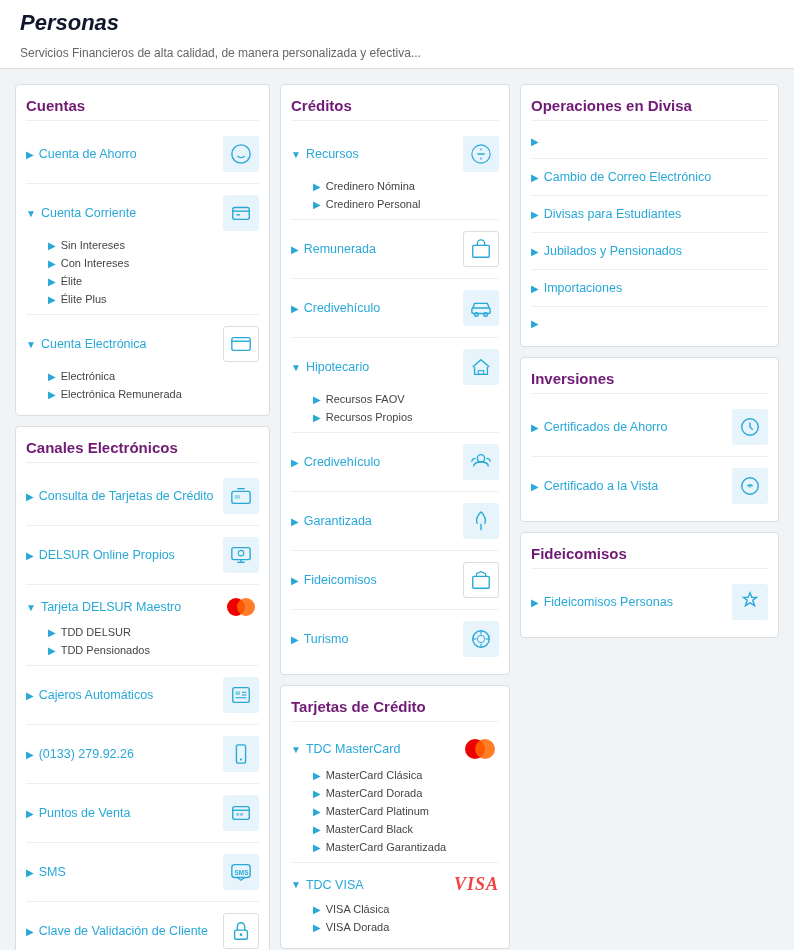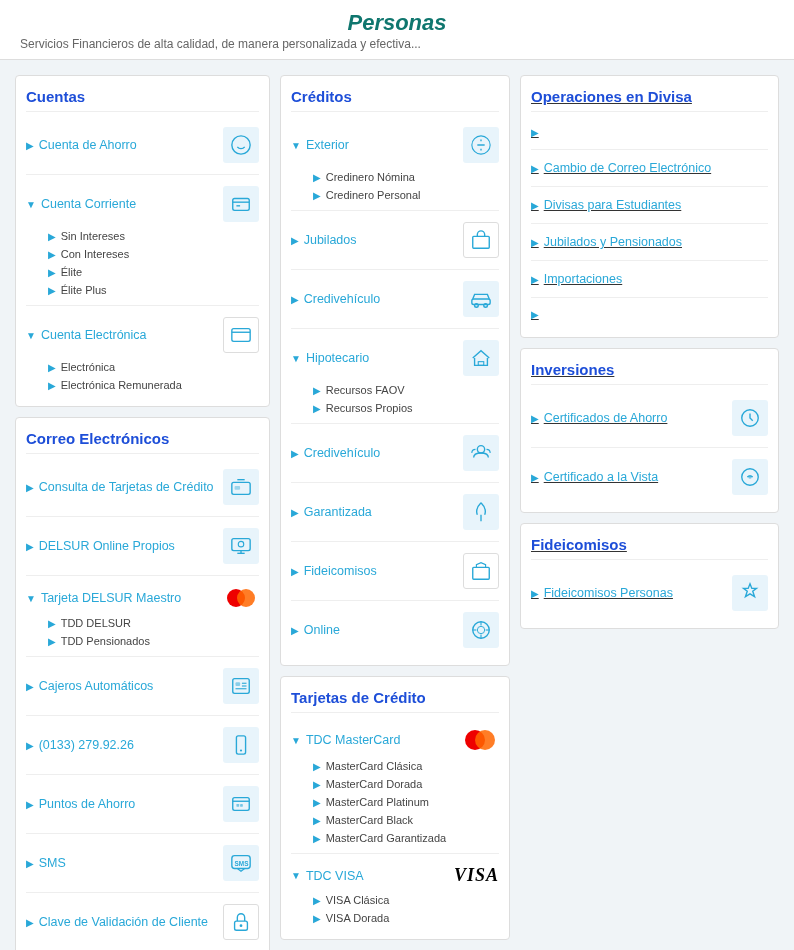--- a/index.html
+++ b/index.html
@@ -1,30 +1,30 @@
 <!DOCTYPE html>
 <html><head>
   <meta charset="utf-8">
   <style>
     * { box-sizing: border-box; margin: 0; padding: 0; }
     body { font-family: Arial, sans-serif; font-size: 13px; background: #f0f4f7; color: #333; }
     
     .page-header { background: #fff; padding: 10px 20px 8px 20px; border-bottom: 1px solid #ddd; }
-    .page-title { color: #0f766e; font-size: 22px; font-style: italic; font-weight: bold; text-align: center; }
-    .page-subtitle { color: #666; font-size: 12px; margin-top: 1px; }
+    .page-title { color: #0f172a; font-size: 22px; font-style: italic; font-weight: bold; }
+    .page-subtitle { color: #666; font-size: 12px; margin-top: 10px; }
     
     .main-content { display: flex; gap: 10px; padding: 15px; align-items: flex-start; }
     
     .column { display: flex; flex-direction: column; gap: 10px; }
     .col-left { width: 255px; flex-shrink: 0; }
     .col-mid { width: 230px; flex-shrink: 0; }
-    .col-right { width: 220px; flex-shrink: 0; flex: 1; text-decoration: underline; }
+    .col-right { width: 220px; flex-shrink: 0; flex: 1; }
     
     .card { background: #fff; border: 1px solid #ddd; border-radius: 4px; padding: 12px 10px; }
-    .card-title { font-size: 15px; font-weight: bold; color: #1d4ed8; margin-bottom: 10px; border-bottom: 1px solid #eee; padding-bottom: 6px; }
+    .card-title { font-size: 15px; font-weight: bold; color: #701a75; margin-bottom: 10px; border-bottom: 1px solid #eee; padding-bottom: 6px; }
     
     .arrow { color: #29a8d8; font-size: 10px; margin-right: 5px; flex-shrink: 0; }
     .arrow-down { color: #29a8d8; font-size: 10px; margin-right: 5px; flex-shrink: 0; }
     
     .menu-label { color: #29a8d8; font-size: 12.5px; flex: 1; }
     .menu-label-dark { color: #444; font-size: 11px; flex: 1; }
     
     .icon-box { width: 36px; height: 36px; background: #e8f4fb; border-radius: 3px; display: flex; align-items: center; justify-content: center; margin-left: auto; flex-shrink: 0; }
     .icon-box svg { width: 22px; height: 22px; fill: #29a8d8; }
     .icon-box-white { width: 36px; height: 36px; background: #fff; border: 1px solid #ddd; border-radius: 3px; display: flex; align-items: center; justify-content: center; margin-left: auto; flex-shrink: 0; }
@@ -118,21 +118,21 @@
           <span class="menu-label-dark">Electrónica</span>
         </div>
         <div class="sub-item">
           <span class="arrow">▶</span>
           <span class="menu-label-dark">Electrónica Remunerada</span>
         </div>
       </div>
     </div>
 
     <div class="card">
-      <div class="card-title">Correo Electrónicos</div>
+      <div class="card-title">Canales Electrónicos</div>
 
       <div class="parent-row">
         <span class="arrow">▶</span>
         <span class="menu-label">Consulta de Tarjetas de Crédito</span>
         <div class="icon-box">
           <svg viewBox="0 0 24 24" width="22" height="22">
               <rect x="2" y="7" width="20" height="13" rx="2" fill="none" stroke="#29a8d8" stroke-width="1.5"></rect>
               <path d="M8 4h8" stroke="#29a8d8" stroke-width="1.5"></path>
               <rect x="5" y="11" width="6" height="4" rx="1" fill="#29a8d8" opacity="0.4"></rect>
             </svg>
@@ -199,21 +199,21 @@
           <svg viewBox="0 0 24 24" width="22" height="22">
               <rect x="7" y="2" width="10" height="20" rx="2" fill="none" stroke="#29a8d8" stroke-width="1.5"></rect>
               <circle cx="12" cy="18" r="1.2" fill="#29a8d8"></circle>
             </svg>
         </div>
       </div>
       <hr class="section-divider">
 
       <div class="parent-row">
         <span class="arrow">▶</span>
-        <span class="menu-label">Puntos de Ahorro</span>
+        <span class="menu-label">Puntos de Venta</span>
         <div class="icon-box">
           <svg viewBox="0 0 24 24" width="22" height="22">
               <rect x="3" y="5" width="18" height="14" rx="2" fill="none" stroke="#29a8d8" stroke-width="1.5"></rect>
               <line x1="3" y1="9" x2="21" y2="9" stroke="#29a8d8" stroke-width="1.5"></line>
               <rect x="7" y="12" width="3" height="3" rx="0.5" fill="#29a8d8" opacity="0.6"></rect>
               <rect x="11" y="12" width="3" height="3" rx="0.5" fill="#29a8d8" opacity="0.6"></rect>
             </svg>
         </div>
       </div>
       <hr class="section-divider">
@@ -246,21 +246,21 @@
     </div>
   </div>
 
   <div class="column col-mid">
 
     <div class="card">
       <div class="card-title">Créditos</div>
 
       <div class="parent-row">
         <span class="arrow-down">▼</span>
-        <span class="menu-label">Exterior</span>
+        <span class="menu-label">Recursos</span>
         <div class="icon-box">
           <svg viewBox="0 0 24 24" width="22" height="22">
               <path d="M2 12a10 10 0 1 0 20 0A10 10 0 0 0 2 12z" fill="none" stroke="#29a8d8" stroke-width="1.2"></path>
               <path d="M12 6v2m0 8v2m-4-6h8" stroke="#29a8d8" stroke-width="1.5"></path>
             </svg>
         </div>
       </div>
       <div class="sub-menu">
         <div class="sub-item">
           <span class="arrow">▶</span>
@@ -268,21 +268,21 @@
         </div>
         <div class="sub-item">
           <span class="arrow">▶</span>
           <span class="menu-label-dark">Credinero Personal</span>
         </div>
       </div>
       <hr class="section-divider">
 
       <div class="parent-row">
         <span class="arrow">▶</span>
-        <span class="menu-label">Jubilados</span>
+        <span class="menu-label">Remunerada</span>
         <div class="icon-box-white">
           <svg viewBox="0 0 24 24" width="22" height="22">
               <rect x="3" y="8" width="18" height="13" rx="1" fill="none" stroke="#29a8d8" stroke-width="1.5"></rect>
               <path d="M8 8V6a4 4 0 0 1 8 0v2" fill="none" stroke="#29a8d8" stroke-width="1.5"></path>
             </svg>
         </div>
       </div>
       <hr class="section-divider">
 
       <div class="parent-row">
@@ -356,21 +356,21 @@
           <svg viewBox="0 0 24 24" width="22" height="22">
               <rect x="3" y="8" width="18" height="13" rx="1" fill="none" stroke="#29a8d8" stroke-width="1.5"></rect>
               <path d="M7 8V5l5-2 5 2v3" fill="none" stroke="#29a8d8" stroke-width="1.3"></path>
             </svg>
         </div>
       </div>
       <hr class="section-divider">
 
       <div class="parent-row">
         <span class="arrow">▶</span>
-        <span class="menu-label">Online</span>
+        <span class="menu-label">Turismo</span>
         <div class="icon-box">
           <svg viewBox="0 0 24 24" width="22" height="22">
               <circle cx="12" cy="12" r="9" fill="none" stroke="#29a8d8" stroke-width="1.5"></circle>
               <circle cx="12" cy="12" r="4" fill="none" stroke="#29a8d8" stroke-width="1"></circle>
               <line x1="12" y1="3" x2="12" y2="7" stroke="#29a8d8" stroke-width="1.2"></line>
               <line x1="12" y1="17" x2="12" y2="21" stroke="#29a8d8" stroke-width="1.2"></line>
               <line x1="3" y1="12" x2="7" y2="12" stroke="#29a8d8" stroke-width="1.2"></line>
               <line x1="17" y1="12" x2="21" y2="12" stroke="#29a8d8" stroke-width="1.2"></line>
             </svg>
         </div>
@@ -411,21 +411,21 @@
           <span class="arrow">▶</span>
           <span class="menu-label-dark">MasterCard Garantizada</span>
         </div>
       </div>
       <hr class="section-divider">
 
       <div class="tdc-row">
         <span class="arrow-down">▼</span>
         <span class="menu-label">TDC VISA</span>
         <div style="margin-left:auto;flex-shrink:0;">
-          <span style="font-weight:bold;color:#000000;font-size:18px;font-style:italic;font-family:serif;letter-spacing:1px;">VISA</span>
+          <span style="font-weight:bold;color:#ef4444;font-size:18px;font-style:italic;font-family:serif;letter-spacing:1px;">VISA</span>
         </div>
       </div>
       <div class="sub-menu">
         <div class="sub-item">
           <span class="arrow">▶</span>
           <span class="menu-label-dark">VISA Clásica</span>
         </div>
         <div class="sub-item">
           <span class="arrow">▶</span>
           <span class="menu-label-dark">VISA Dorada</span>

